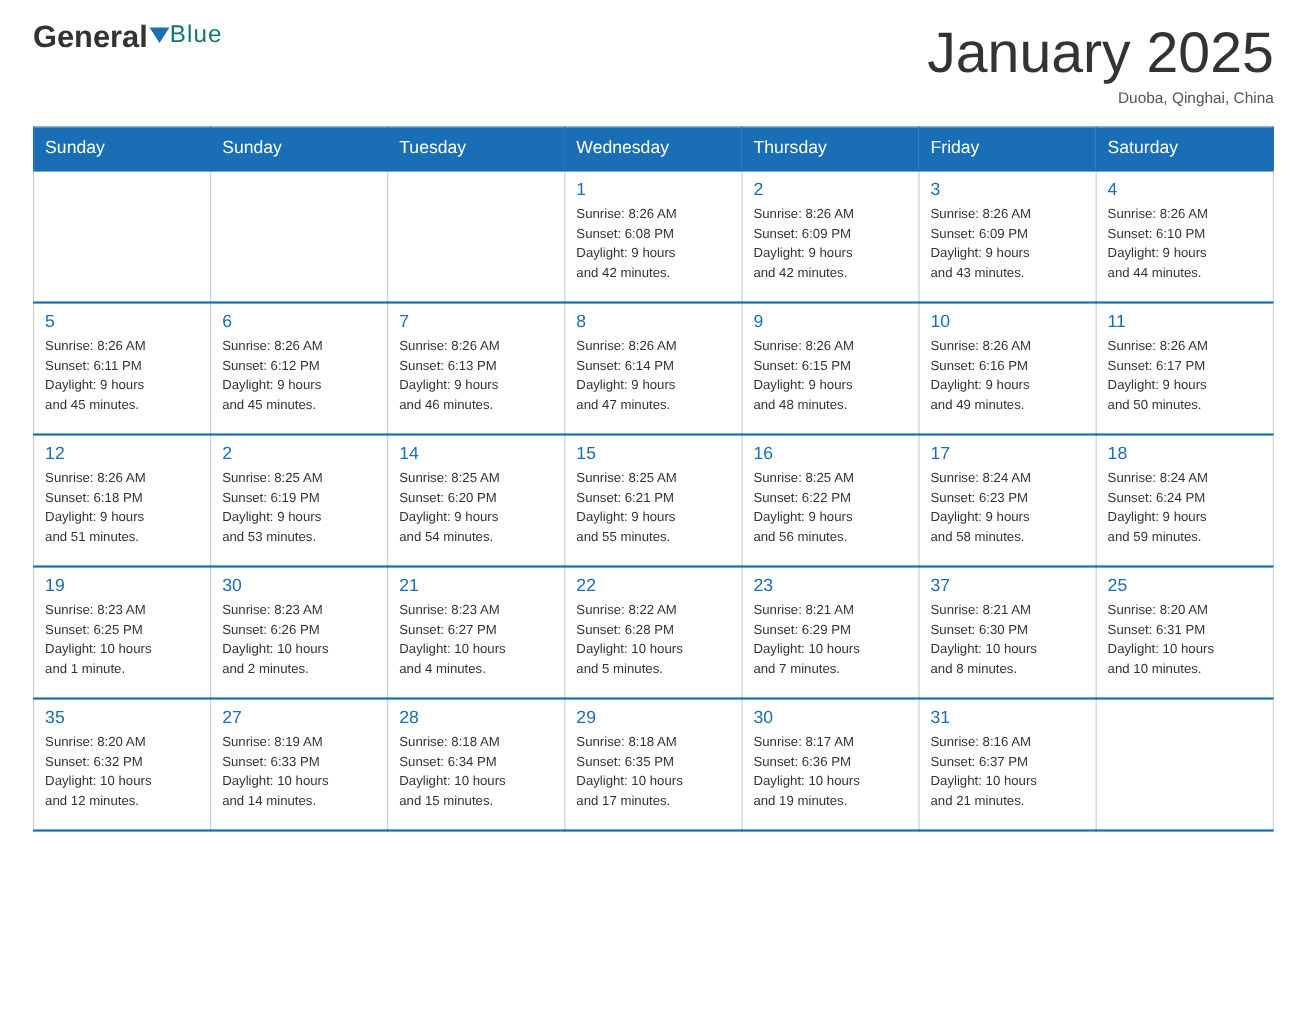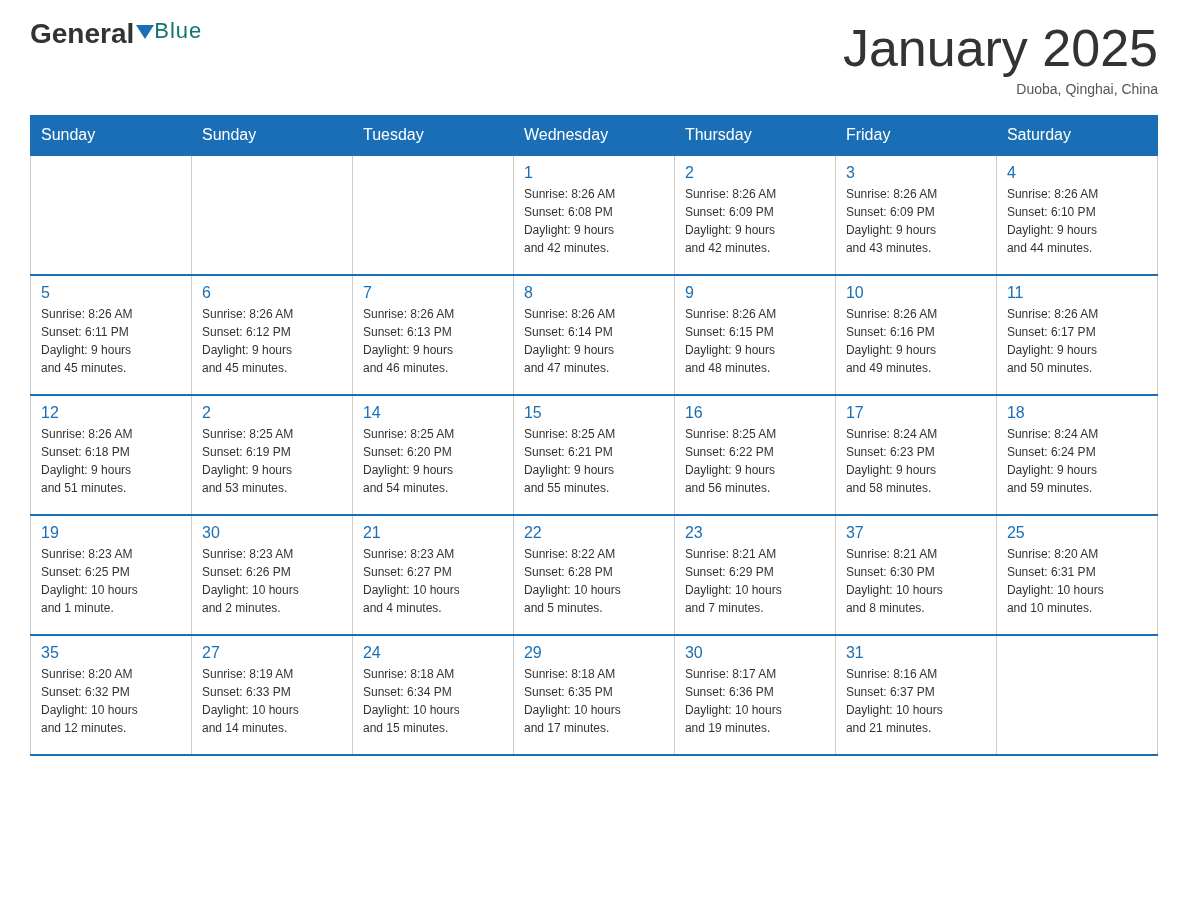--- a/index.html
+++ b/index.html
@@ -246,21 +246,21 @@
       <tr>
         <td>
           <span class="day-number">35</span>
           <div class="day-info">Sunrise: 8:20 AM<br>Sunset: 6:32 PM<br>Daylight: 10 hours<br>and 12 minutes.</div>
         </td>
         <td>
           <span class="day-number">27</span>
           <div class="day-info">Sunrise: 8:19 AM<br>Sunset: 6:33 PM<br>Daylight: 10 hours<br>and 14 minutes.</div>
         </td>
         <td>
-          <span class="day-number">24</span>
+          <span class="day-number">28</span>
           <div class="day-info">Sunrise: 8:18 AM<br>Sunset: 6:34 PM<br>Daylight: 10 hours<br>and 15 minutes.</div>
         </td>
         <td>
           <span class="day-number">29</span>
           <div class="day-info">Sunrise: 8:18 AM<br>Sunset: 6:35 PM<br>Daylight: 10 hours<br>and 17 minutes.</div>
         </td>
         <td>
           <span class="day-number">30</span>
           <div class="day-info">Sunrise: 8:17 AM<br>Sunset: 6:36 PM<br>Daylight: 10 hours<br>and 19 minutes.</div>
         </td>

